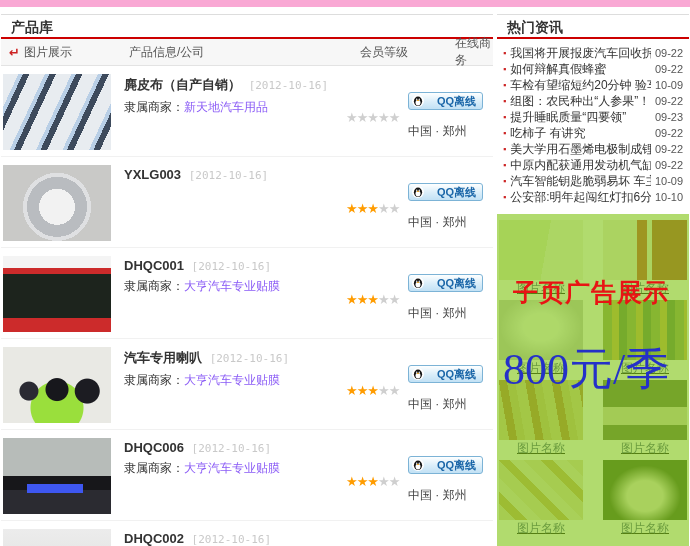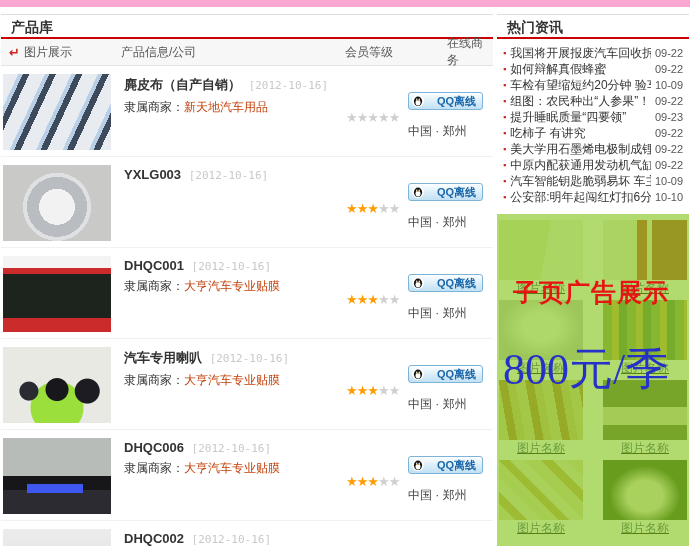--- a/index.html
+++ b/index.html
@@ -6,35 +6,35 @@
   body { font-family:"Liberation Sans","DejaVu Sans",sans-serif; background:#fff; }
   #page { position:relative; width:690px; height:546px; background:#fff; overflow:hidden; border-top:7px solid #f9a8d4; }
 
   
   #left-col { position:absolute; left:1px; top:7px; width:492px; }
   .panel-title-bar { height:25px; line-height:24px; padding-left:10px; border-top:1px solid #ddd;
      border-bottom:2px solid #cc0000; font-size:14px; font-weight:bold; color:#333; background:#fff; }
   .table-header { display:flex; height:27px; align-items:center; background:#f7f7f7;
      border-bottom:1px solid #e3e3e3; font-size:12px; color:#555; }
   .th-image { width:120px; padding-left:8px; display:flex; align-items:center; }
-  .th-info  { width:224px; }
-  .th-level { width:62px; }
+  .th-info  { width:224px;margin-left:8px; }
+  .th-level { width:62px;text-align:center; }
   .th-biz   { flex:1;margin-left:40px; }
   .red-arrow-icon { color:#cc2222; font-weight:bold; font-size:13px; margin-right:4px; }
 
   .product-row { display:flex; padding:8px 0 6px 2px; border-bottom:1px solid #f1f1f1; }
   .thumb { width:108px; height:76px; margin-right:13px; flex:none; }
   .p-info { width:222px; padding-top:2px; }
   .p-title-line { font-size:13px; }
   .p-name { font-weight:bold; color:#333; }
   .p-date { font-family:"DejaVu Sans Mono",monospace; font-size:11px; color:#c9c9c9; margin-left:4px; }
   .p-note { font-size:12px; color:#333; margin-top:5px; }
   .p-note:empty { display:none; }
   .p-merchant-line { font-size:12px; color:#333; margin-top:5px; }
-  .merchant-link { color:#c2410c; text-decoration:none;font-family:Liberation Serif, serif; }
+  .merchant-link { color:#8b5cf6; text-decoration:none;font-family:Liberation Serif, serif; }
   .p-stars { width:62px; padding-top:36px; font-size:13px; letter-spacing:-1px; white-space:nowrap; }
   .star { color:#cfcfcf; }
   .star.on { color:#ff9c00; }
   .p-right { flex:1; padding-top:18px; }
   .qq-btn { display:inline-flex; align-items:center; gap:13px; height:18px; padding:0 6px 0 3px;
      border:1px solid #7cb3d6; border-radius:3px; background:linear-gradient(#feffff,#d9edf9 55%,#c2e1f5);
      font-size:11px; font-weight:bold; color:#1a66a8; cursor:pointer; }
   .qq-icon { width:12px; height:12px; }
   .p-location { font-size:12px; color:#444; margin-top:12px; }
 

